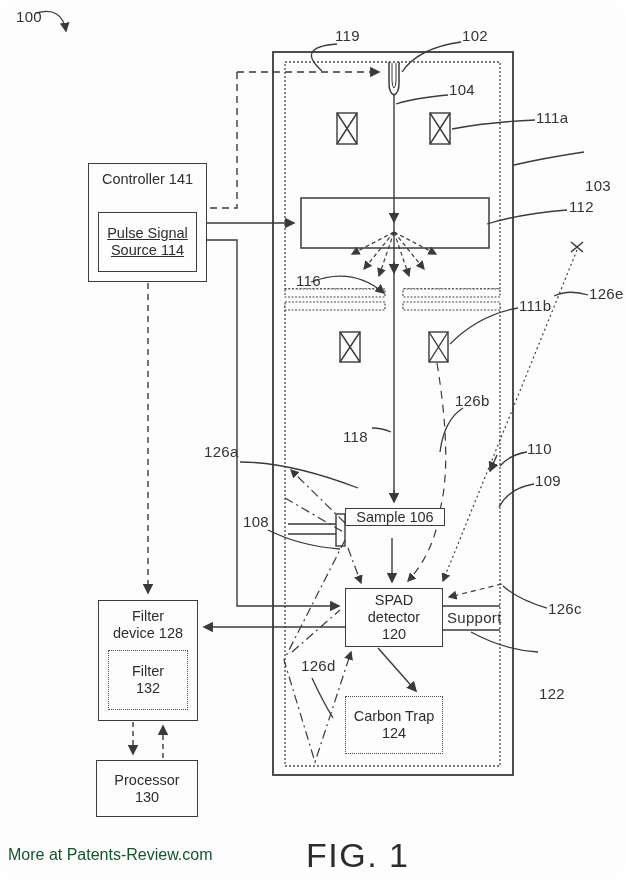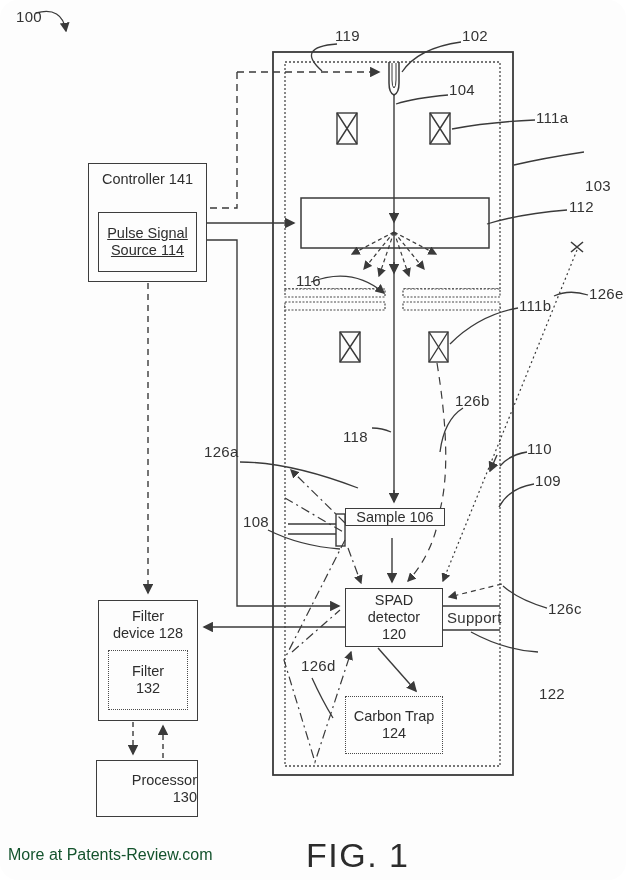--- a/index.html
+++ b/index.html
@@ -218,21 +218,21 @@
         <div class="box-line">Source 114</div>
       </div>
       <div class="fig-box align-top border-solid" style="left: 98px; top: 600px; width: 100px; height: 121px;">
         <div class="box-line">Filter</div>
         <div class="box-line">device 128</div>
       </div>
       <div class="fig-box align-center border-dotted" style="left: 108px; top: 650px; width: 80px; height: 60px;">
         <div class="box-line">Filter</div>
         <div class="box-line">132</div>
       </div>
-      <div class="fig-box align-center border-solid" style="left: 96px; top: 760px; width: 102px; height: 57px; align-items: flex-end;">
+      <div class="fig-box align-center border-solid" style="left: 96px; top: 760px; width: 102px; height: 57px;">
         <div class="box-line">Processor</div>
         <div class="box-line">130</div>
       </div>
       <div class="fig-box align-center border-solid" style="left: 345px; top: 508px; width: 100px; height: 18px;">
         <div class="box-line">Sample 106</div>
       </div>
       <div class="fig-box align-center border-solid" style="left: 345px; top: 588px; width: 98px; height: 59px;">
         <div class="box-line">SPAD</div>
         <div class="box-line">detector</div>
         <div class="box-line">120</div>

